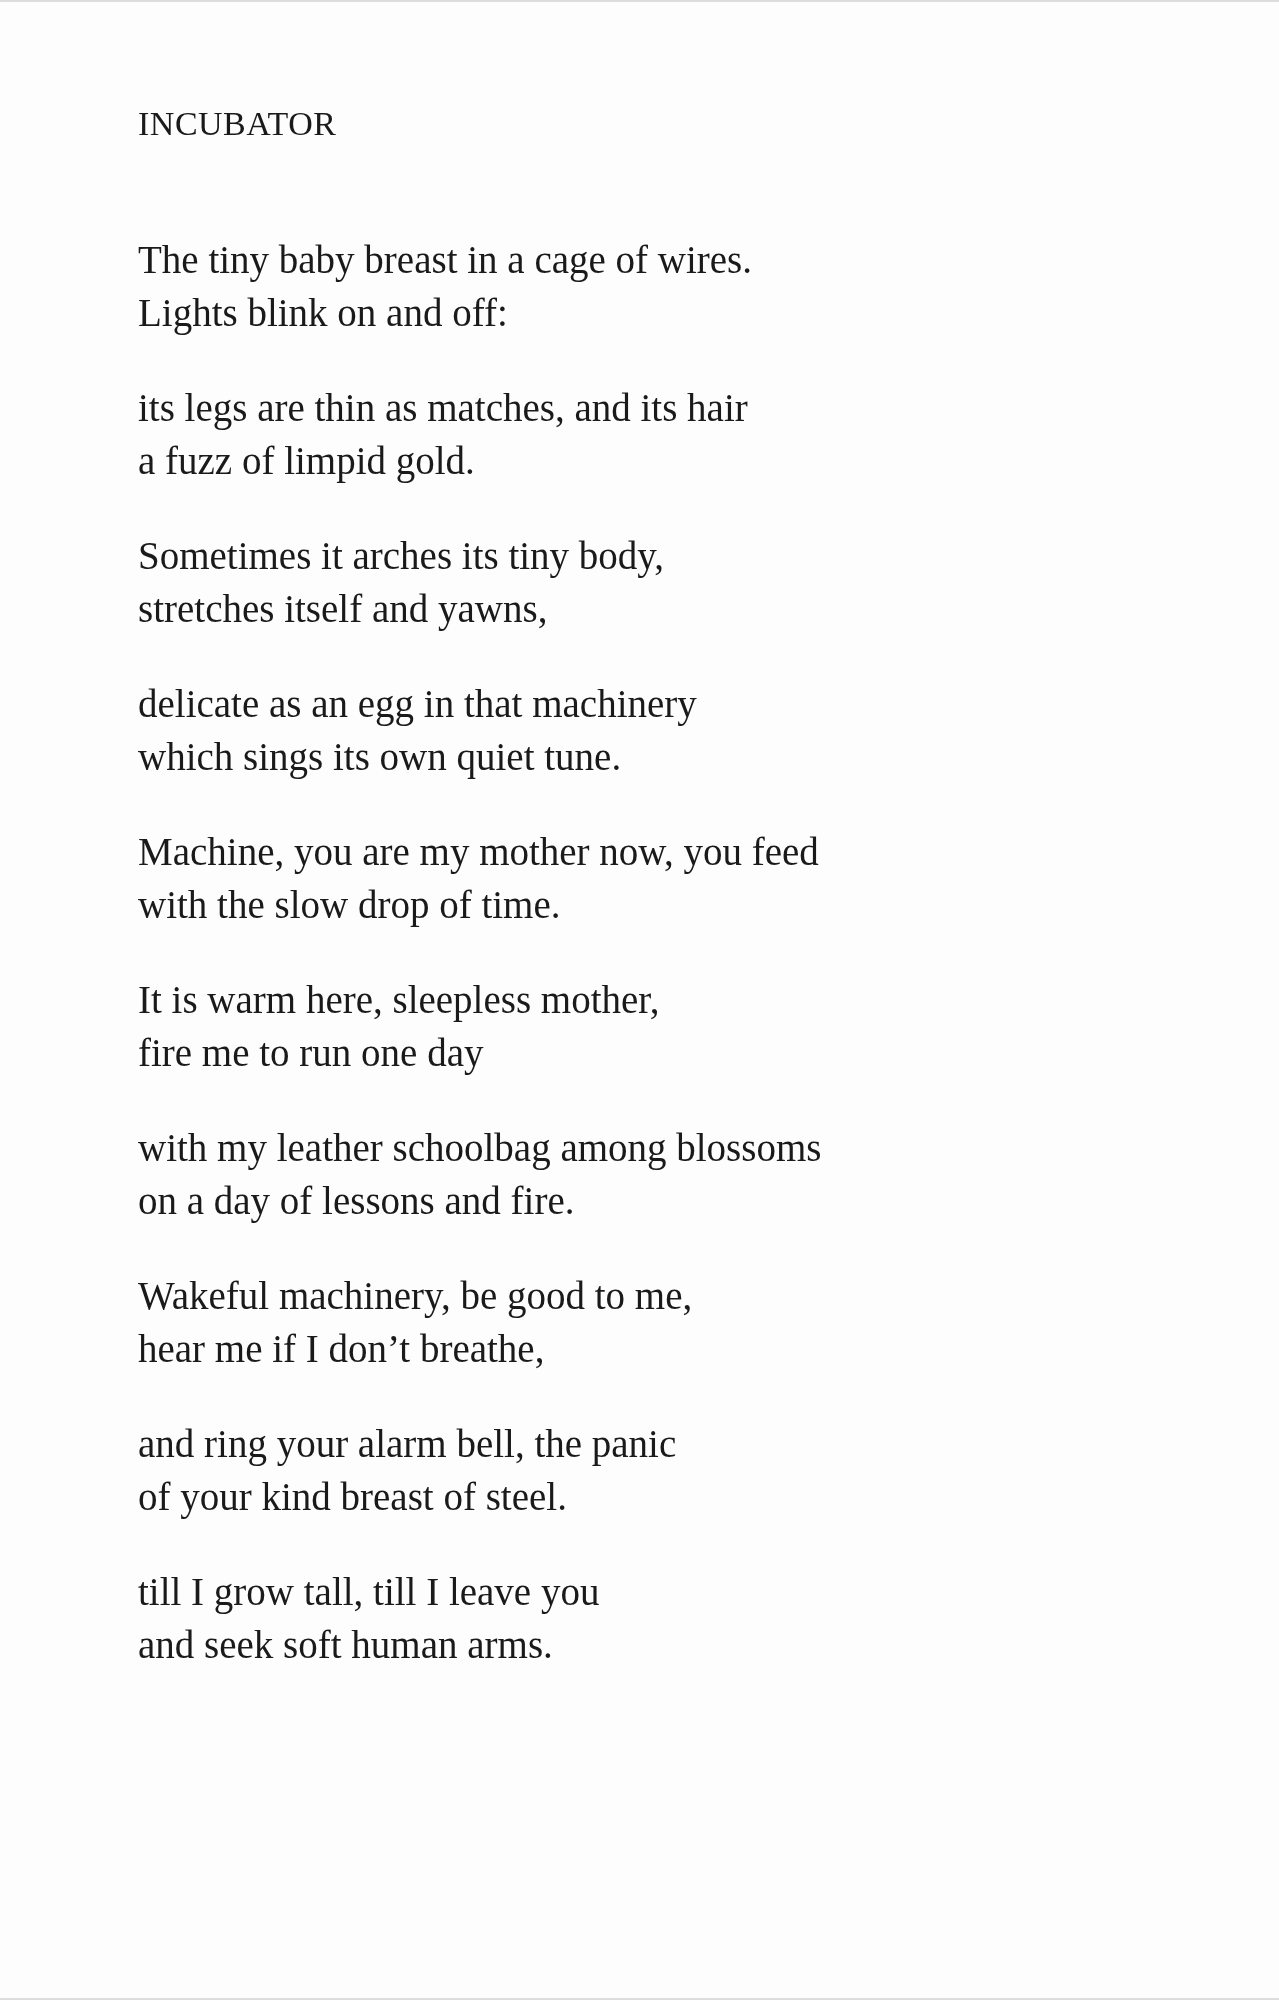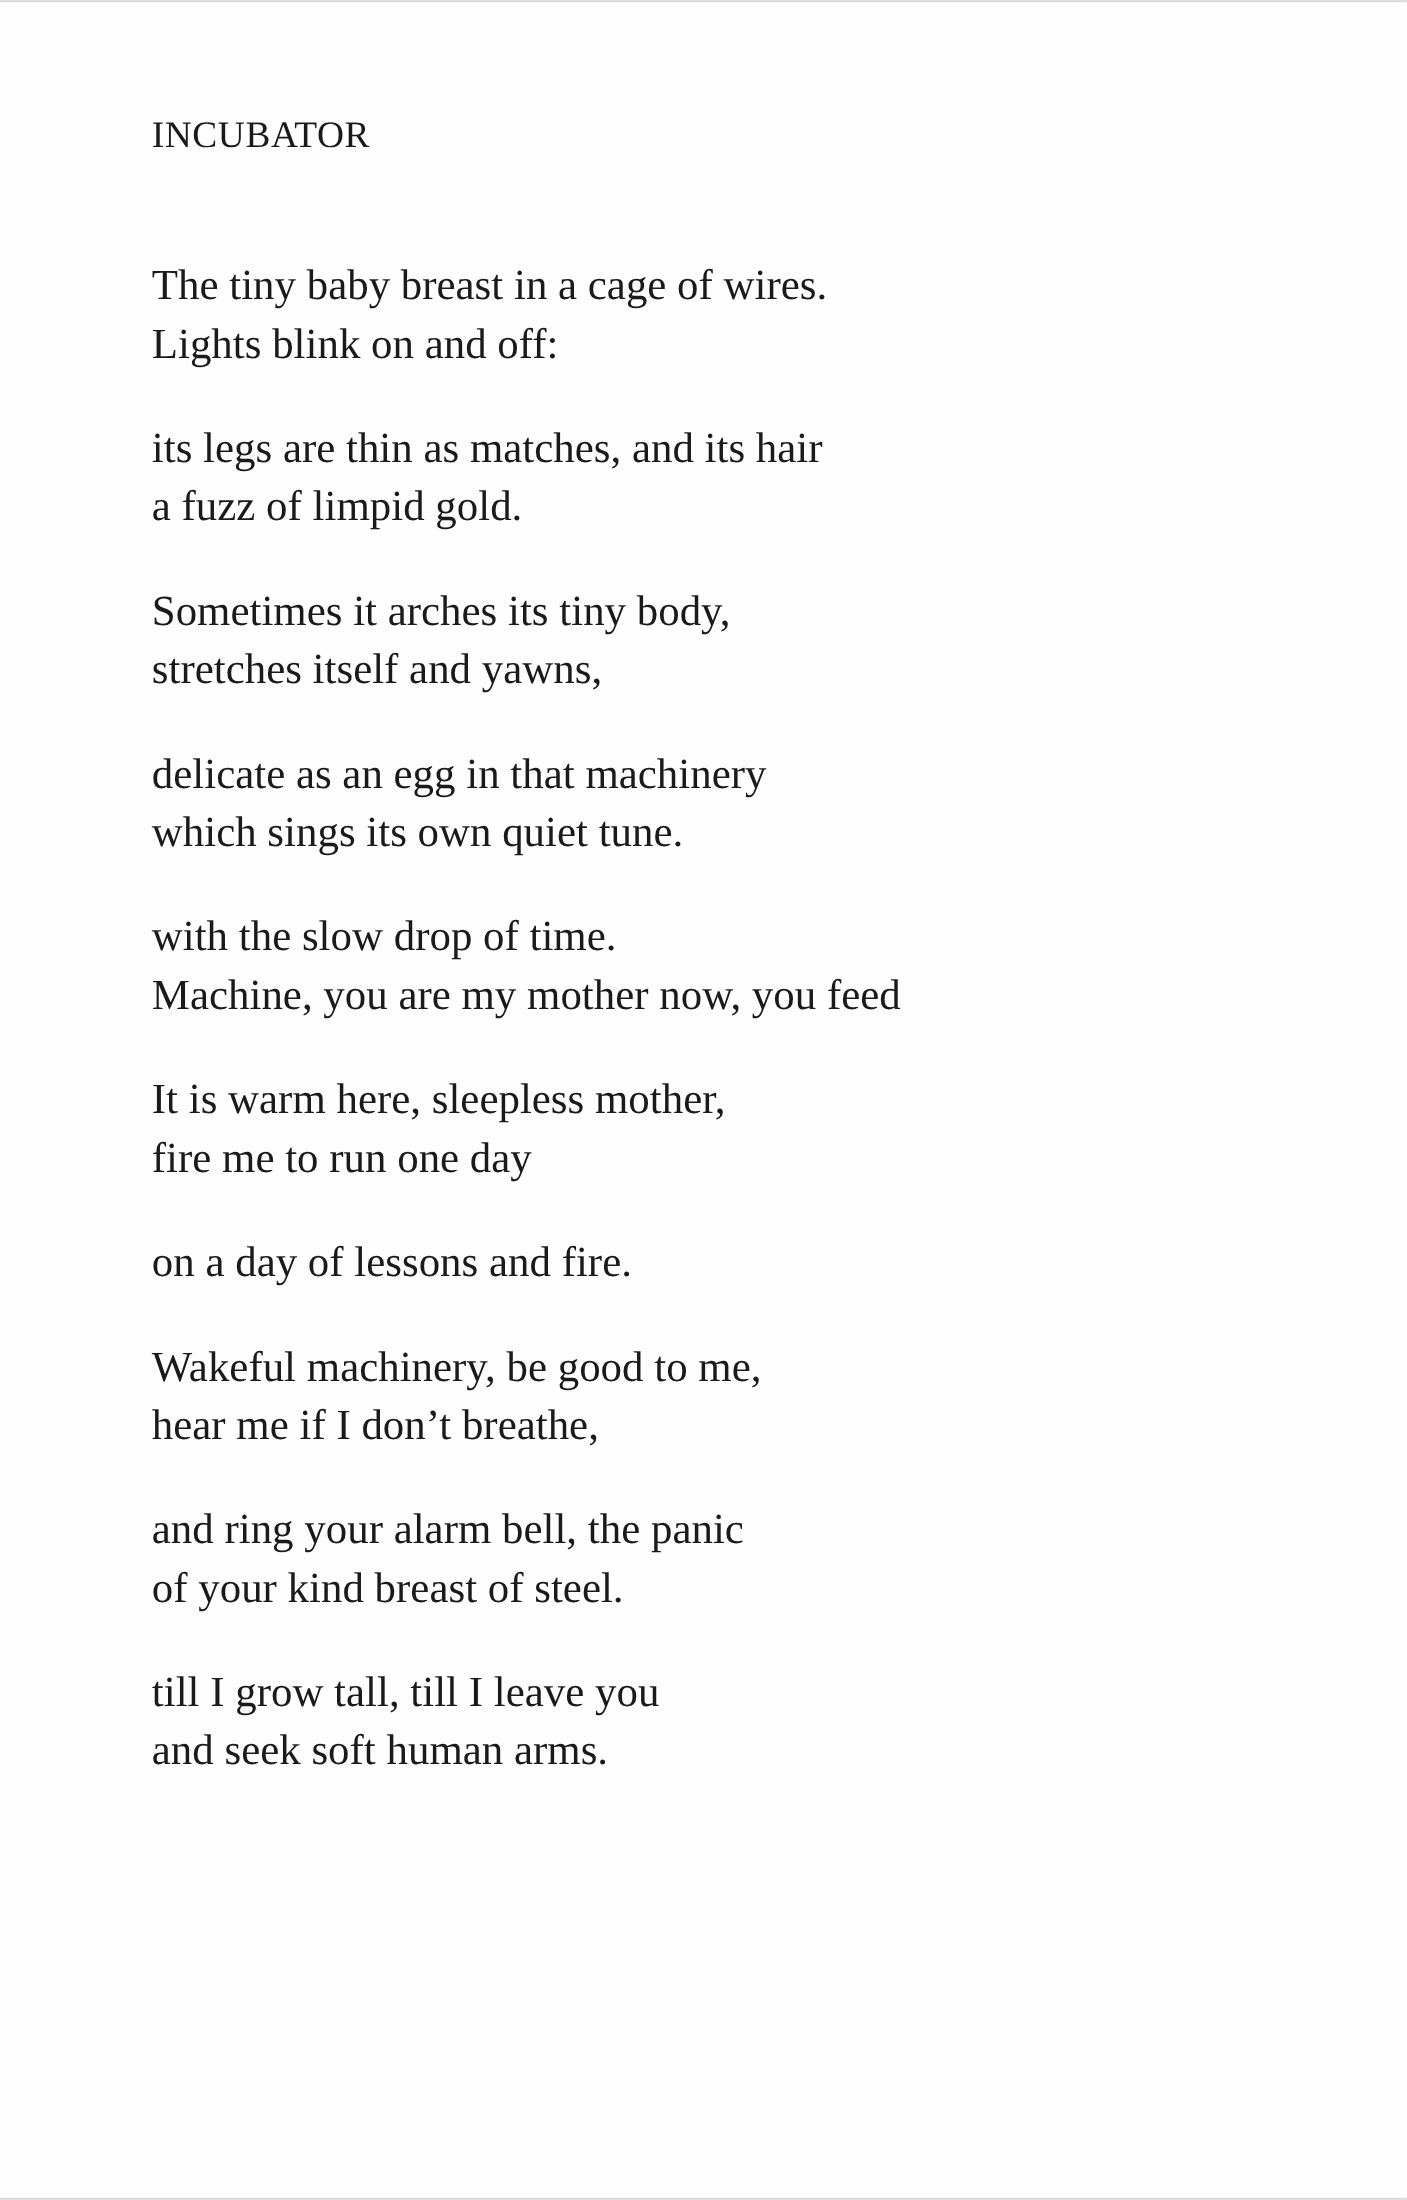--- a/index.html
+++ b/index.html
@@ -70,30 +70,31 @@
     <p>Sometimes it arches its tiny body,</p>
     <p>stretches itself and yawns,</p>
   </div>
 
   <div class="stanza">
     <p>delicate as an egg in that machinery</p>
     <p>which sings its own quiet tune.</p>
   </div>
 
   <div class="stanza">
+    <p>Machine, you are my mother now, you feed</p>
     <p>with the slow drop of time.</p>
-    <p>Machine, you are my mother now, you feed</p>
   </div>
 
   <div class="stanza">
     <p>It is warm here, sleepless mother,</p>
     <p>fire me to run one day</p>
   </div>
 
   <div class="stanza">
+    <p>with my leather schoolbag among blossoms</p>
     <p>on a day of lessons and fire.</p>
   </div>
 
   <div class="stanza">
     <p>Wakeful machinery, be good to me,</p>
     <p>hear me if I don’t breathe,</p>
   </div>
 
   <div class="stanza">
     <p>and ring your alarm bell, the panic</p>

